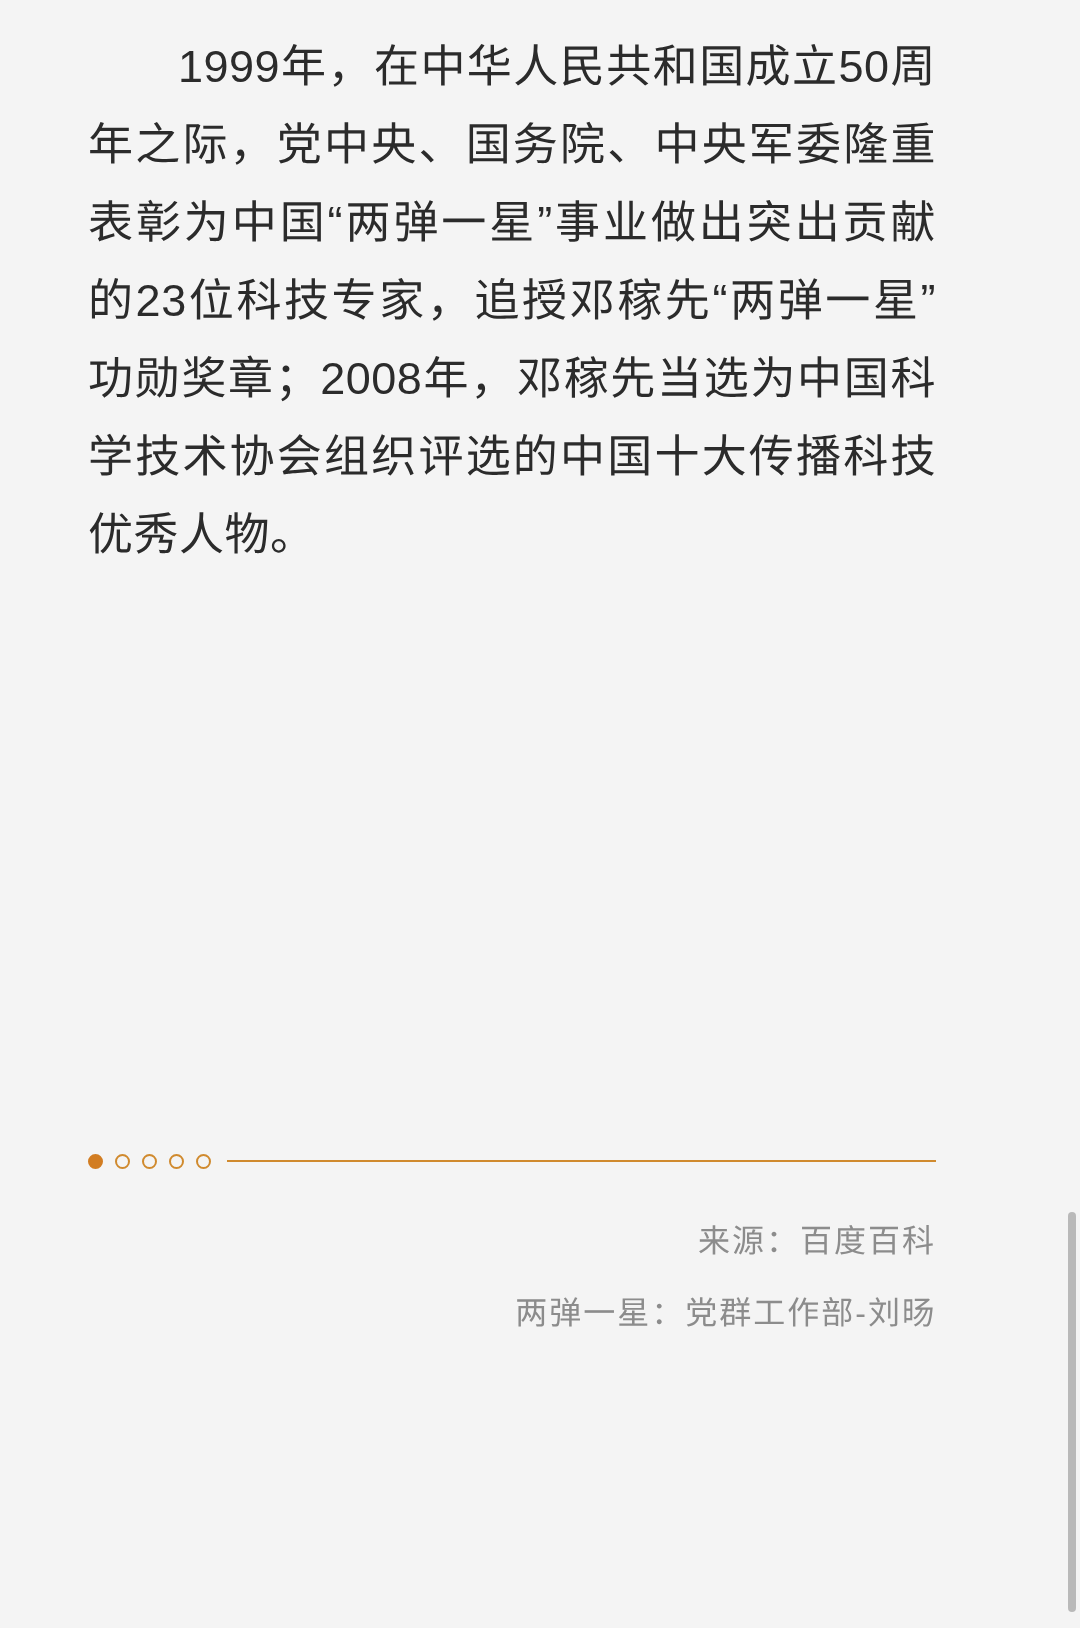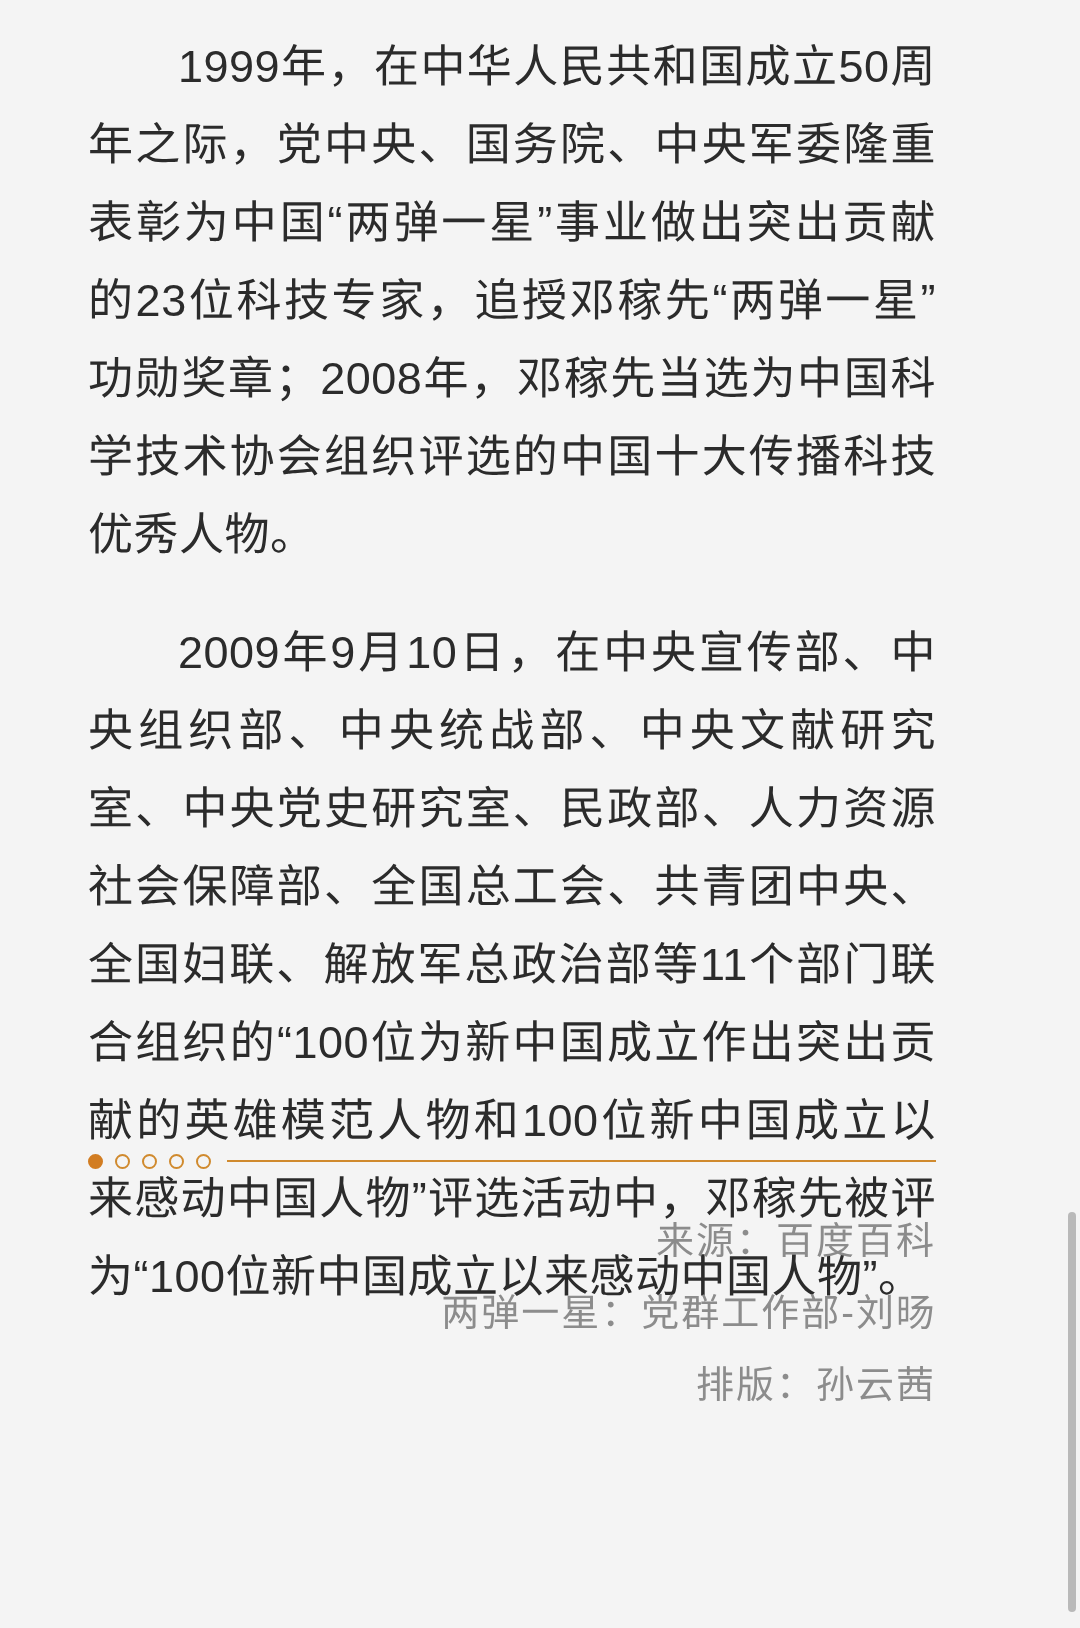--- a/index.html
+++ b/index.html
@@ -85,21 +85,21 @@
     margin-left: 16px;
   }
 
   .credits {
     position: absolute;
     left: 88px;
     top: 1205px;
     width: 848px;
     text-align: right;
     color: #8c8c8c;
-    font-size: 38px;
+    font-size: 32px;
     line-height: 72px;
     letter-spacing: 2px;
   }
 
   .credit-line {
     white-space: nowrap;
   }
 
   .scrollbar {
     position: absolute;
@@ -111,35 +111,33 @@
     border-radius: 4px;
   }
 </style>
 </head>
 <body>
 
 <div class="page">
 
   <div class="article">
     <p class="paragraph first">1999年，在中华人民共和国成立50周年之际，党中央、国务院、中央军委隆重表彰为中国“两弹一星”事业做出突出贡献的23位科技专家，追授邓稼先“两弹一星”功勋奖章；2008年，邓稼先当选为中国科学技术协会组织评选的中国十大传播科技优秀人物。</p>
-    <p class="paragraph">2009年9月10日，在中央宣传部、中央组织部、中央统战部、中央文献研究室、中央党史研究室、民政部、人力资源社会保障部、全国总工会、共青团中央、全国妇联、解放军总政治部等11个部门联合组织的“100位为新中国成立作出突出贡献的英雄模范人物和100位新中国成立以来感动中国人物”评选活动中，邓稼先被评为“100位新中国成立以来感动中国人物”。</p>
   </div>
 
   <div class="divider-row">
     <div class="dots">
       <span class="dot filled"></span>
       <span class="dot"></span>
       <span class="dot"></span>
       <span class="dot"></span>
       <span class="dot"></span>
     </div>
     <div class="rule"></div>
   </div>
 
   <div class="credits">
     <div class="credit-line">来源：百度百科</div>
     <div class="credit-line">两弹一星：党群工作部-刘旸</div>
-    <div class="credit-line">排版：孙云茜</div>
   </div>
 
   <div class="scrollbar"></div>
 
 </div>
 
 </body></html>

